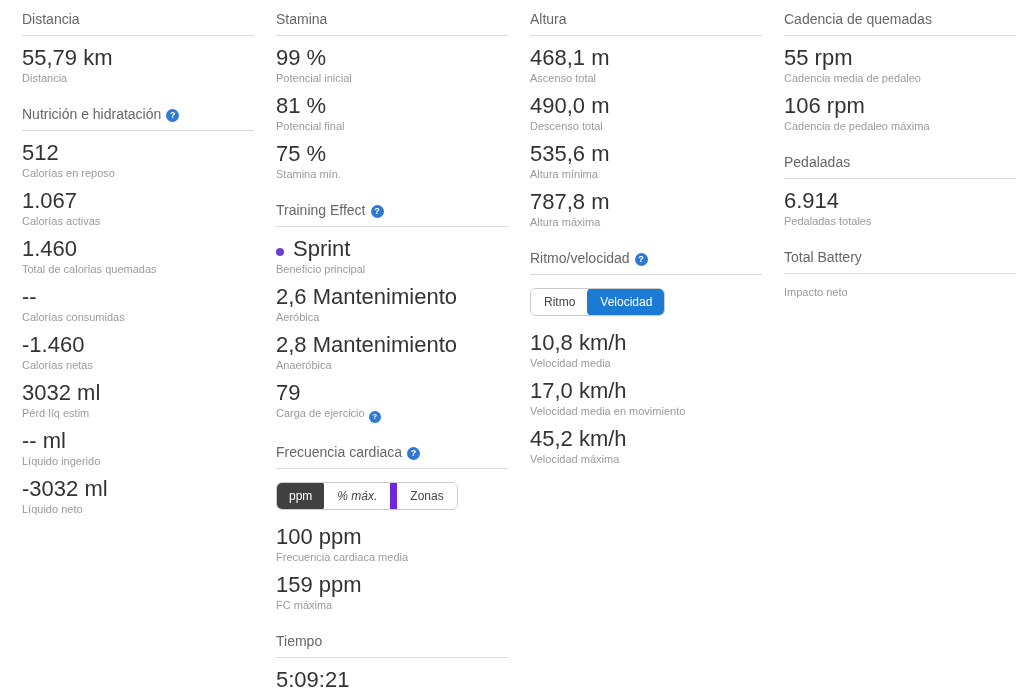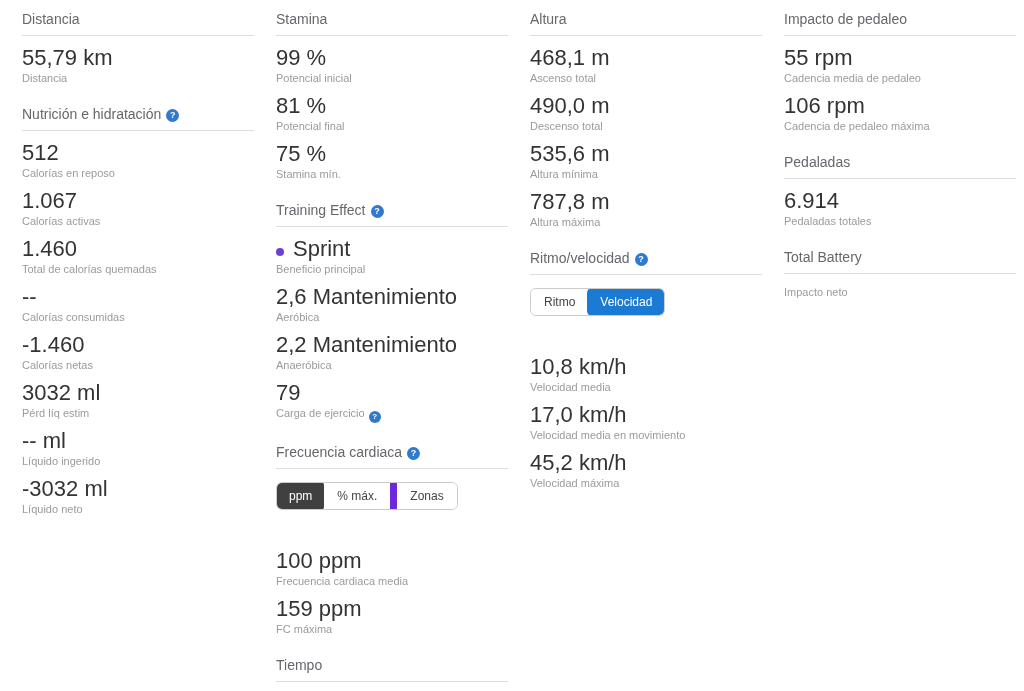--- a/index.html
+++ b/index.html
@@ -22,30 +22,30 @@
   .help-icon{
     display:inline-block;width:13px;height:13px;border-radius:50%;
     color:#fff;font-size:9px;font-weight:bold;text-align:center;line-height:13px;
     margin-left:5px;vertical-align:1px;cursor:pointer;
   }
   .stat-label .help-icon{width:12px;height:12px;line-height:12px;font-size:8px;margin-left:4px;vertical-align:-2px;}
   .bullet{display:inline-block;width:8px;height:8px;border-radius:50%;margin-right:9px;}
   .tabs{
     display:inline-flex;align-items:stretch;height:26px;
     border:1px solid #ccc;border-radius:6px;background:#fff;
-    margin:2px 0 40px 0;overflow:hidden;
+    margin:2px 0 16px 0;overflow:hidden;
   }
   .tab{
     font-family:"Liberation Sans",sans-serif;font-size:12px;color:#444;
     background:#fff;border:none;border-left:7px solid #6d28d9;
     padding:0 13px;cursor:pointer;line-height:26px;
   }
   .tab:first-child{border-left:none;}
   .tab.active{color:#fff;border-radius:5px;border-left:none;margin:-1px;height:28px;line-height:28px;}
-  .tab.active + .tab{border-left:none;}
+  .tab.active + .tab{border-left:none;font-style:italic;}
 </style>
 </head>
 <body>
 
 <div class="page" id="page">
     <div class="column">
       <div class="section">
         <div class="section-header"><span class="section-title">Distancia</span></div>
         <div class="stat">
           <div class="stat-value"><span>55,79 km</span></div>
@@ -108,21 +108,21 @@
         <div class="section-header"><span class="section-title">Training Effect</span><span class="help-icon" style="background: rgb(48, 121, 208);">?</span></div>
         <div class="stat">
           <div class="stat-value"><span class="bullet" style="background: rgb(109, 63, 211);"></span><span>Sprint</span></div>
           <div class="stat-label"><span>Beneficio principal</span></div>
         </div>
         <div class="stat">
           <div class="stat-value"><span>2,6 Mantenimiento</span></div>
           <div class="stat-label"><span>Aeróbica</span></div>
         </div>
         <div class="stat">
-          <div class="stat-value"><span>2,2 Mantenimiento</span></div>
+          <div class="stat-value"><span>2,8 Mantenimiento</span></div>
           <div class="stat-label"><span>Anaeróbica</span></div>
         </div>
         <div class="stat">
           <div class="stat-value"><span>79</span></div>
           <div class="stat-label"><span>Carga de ejercicio</span><span class="help-icon" style="background: rgb(48, 121, 208);">?</span></div>
         </div>
       </div>
       <div class="section"><div class="section-header"><span class="section-title">Frecuencia cardiaca</span><span class="help-icon" style="background: rgb(48, 121, 208);">?</span></div><div class="tabs">
           <button class="tab active" style="background: #404040;">ppm</button>
           <button class="tab">% máx.</button>
@@ -170,21 +170,21 @@
         </div><div class="stat">
           <div class="stat-value"><span>17,0 km/h</span></div>
           <div class="stat-label"><span>Velocidad media en movimiento</span></div>
         </div><div class="stat">
           <div class="stat-value"><span>45,2 km/h</span></div>
           <div class="stat-label"><span>Velocidad máxima</span></div>
         </div></div>
     </div>
     <div class="column">
       <div class="section">
-        <div class="section-header"><span class="section-title">Impacto de pedaleo</span></div>
+        <div class="section-header"><span class="section-title">Cadencia de quemadas</span></div>
         <div class="stat">
           <div class="stat-value"><span>55 rpm</span></div>
           <div class="stat-label"><span>Cadencia media de pedaleo</span></div>
         </div>
         <div class="stat">
           <div class="stat-value"><span>106 rpm</span></div>
           <div class="stat-label"><span>Cadencia de pedaleo máxima</span></div>
         </div>
       </div>
       <div class="section">

